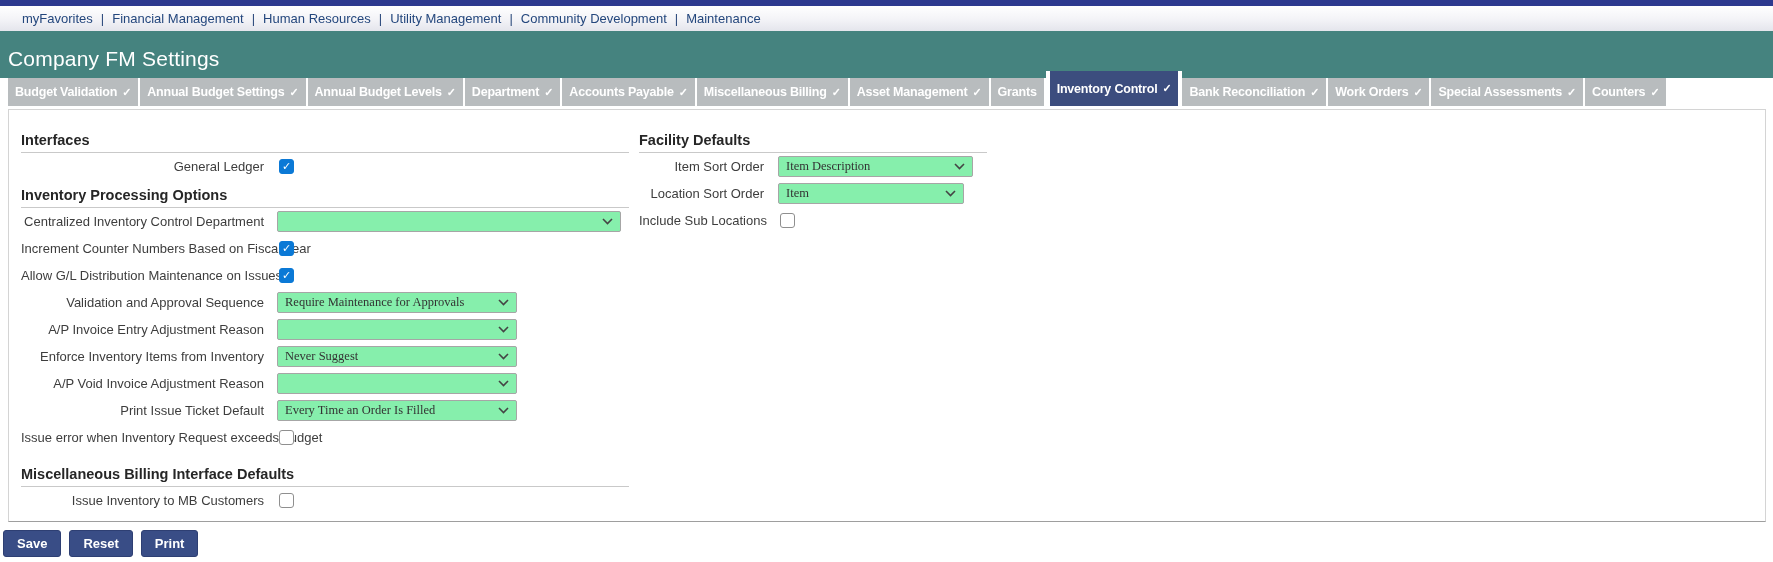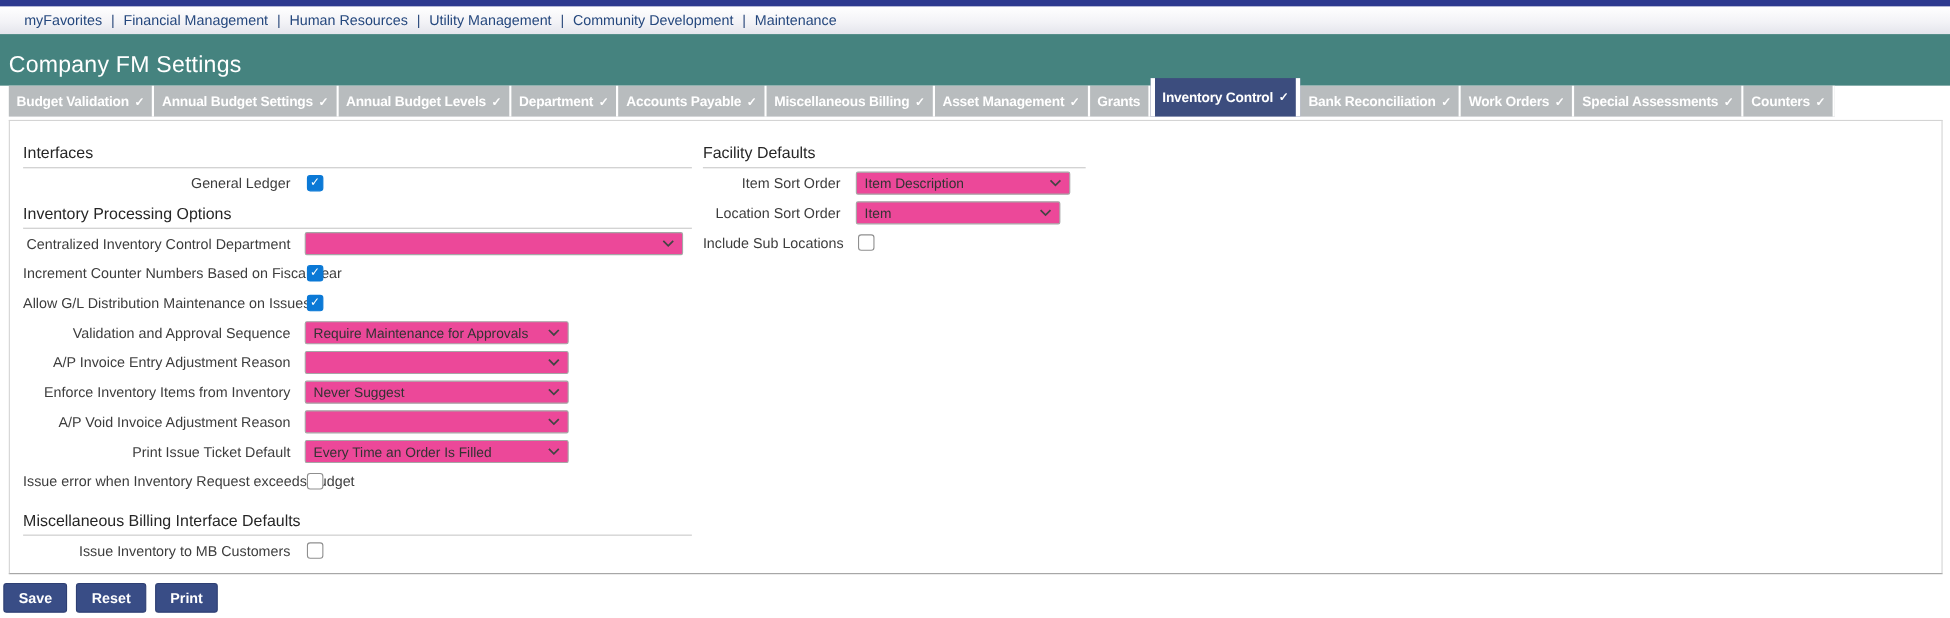--- a/index.html
+++ b/index.html
@@ -60,37 +60,37 @@
     border: 1px solid #d4d4d4;
     border-bottom-color: #9e9e9e;
   }
   .col { position: absolute; top: 0; }
   .col-left  { left: 12px; width: 608px; }
   .col-right { left: 630px; width: 348px; }
   .section { margin-top: 6px; }
   .section.first { margin-top: 21px; }
   .section.gap-lg { margin-top: 14px; }
   .section-title {
-    font-size: 14.5px; font-weight: normal; color: #262626;
+    font-size: 14.5px; font-weight: bold; color: #262626;
     line-height: 19px; white-space: nowrap;
   }
   .rule { border-bottom: 1px solid #c9c9c9; margin-top: 2px; }
   .form-row { display: flex; align-items: center; height: 27px; }
   .lbl {
     flex: 0 0 auto; text-align: right;
     font-size: 13px; color: #3d3d3d; white-space: nowrap;
   }
   .col-left  .lbl { width: 243px; margin-right: 13px; }
   .col-right .lbl { width: 125px; margin-right: 14px; }
   
   .sel {
-    height: 21px; background: #ec4899;
+    height: 21px; background: #86efac;
     border: 1px solid #a6a6a6; border-radius: 2px;
     display: flex; align-items: center; justify-content: space-between;
-    padding: 0 7px; cursor: pointer;
+    padding: 0 7px; cursor: pointer; font-family: Liberation Serif, serif;
   }
   .sel-val { font-size: 12.5px; color: #333; white-space: nowrap; overflow: hidden; }
   .chev { display: flex; align-items: center; margin-left: 6px; }
   .w344 { width: 344px; } .w240 { width: 240px; }
   .w195 { width: 195px; } .w186 { width: 186px; }
   
   .cb {
     width: 15px; height: 15px; border-radius: 3px;
     display: flex; align-items: center; justify-content: center;
     margin-left: 2px; cursor: pointer;

